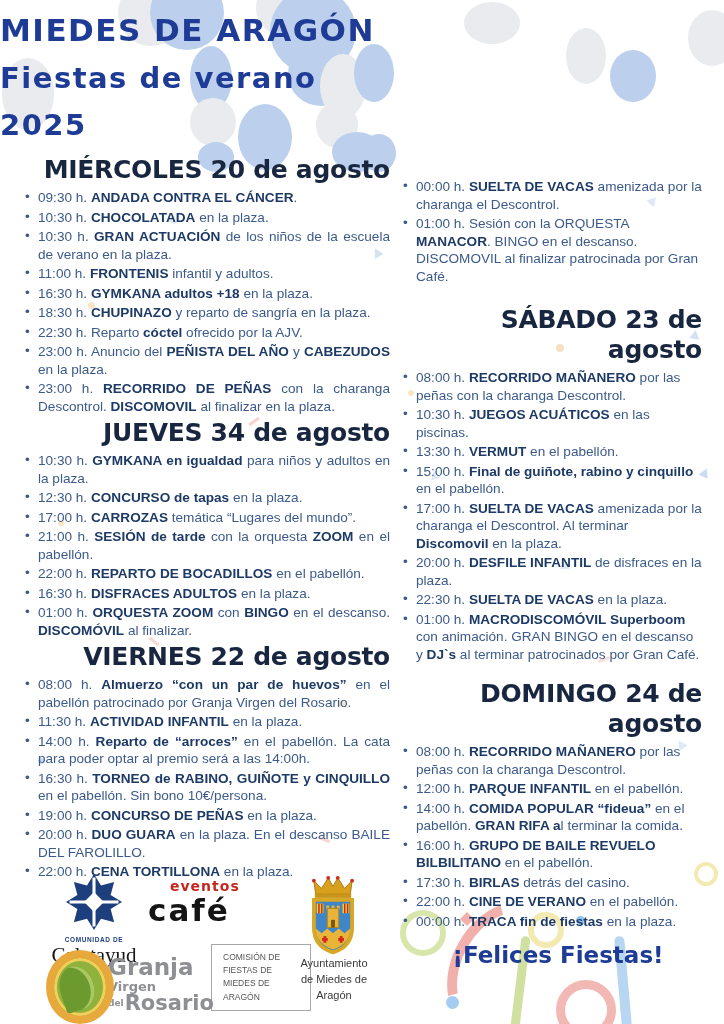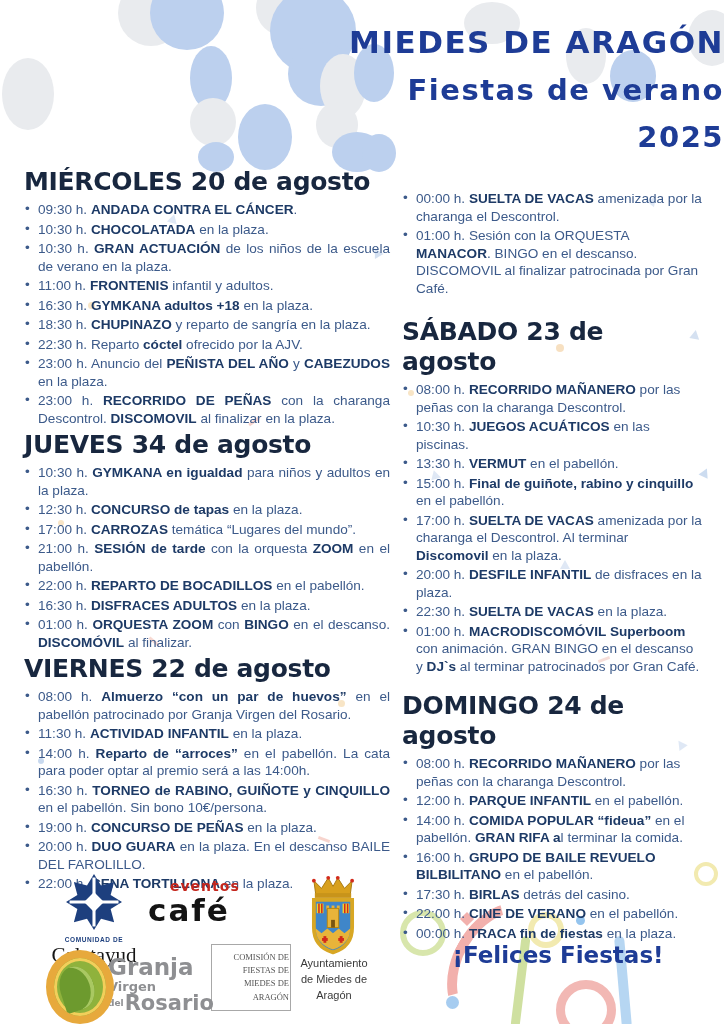--- a/index.html
+++ b/index.html
@@ -8,21 +8,21 @@
     width:724px;height:1024px;
     margin:0 auto;
     background:#ffffff;
     overflow:hidden;
     font-family:"Liberation Sans",sans-serif;
   }
   .deco{position:absolute;z-index:0;}
   .content{position:relative;z-index:1;}
 
   
-  .poster-header{padding-top:24px;text-align:right;}
+  .poster-header{padding-top:12px;text-align:left;}
   .title-line{
     font-family:"DejaVu Sans",sans-serif;
     font-weight:bold;
     color:#1e3c96;
     letter-spacing:1.5px;
     margin:0 0 13px 0;
   }
   .title-1{font-size:31px;}
   .title-2{font-size:29px;}
   .title-3{font-size:29px;margin-bottom:4px;}
@@ -32,21 +32,21 @@
   .col{flex:none;}
   .col-left{width:366px;}
   .col-right{width:300px;padding-top:26px;}
 
   .day-title{
     font-family:"DejaVu Sans",sans-serif;
     font-weight:bold;
     font-size:25px;
     line-height:30px;
     color:#18273f;
-    text-align:left;
+    text-align:right;
     letter-spacing:-0.3px;
     margin:3px 0 4px 0;
   }
   .day-title.gap{margin-top:20px;}
   .col-right .day-title{margin-top:20px;}
   .col-right .day-title.gap{margin-top:16px;}
 
   .event{
     position:relative;
     padding-left:14px;
@@ -71,22 +71,22 @@
   .gc-line1{line-height:30px;margin-top:-4px;font-family:"DejaVu Sans",sans-serif;}
   .gc-g{color:#c4261d;font-size:44px;font-weight:bold;}
   .gc-ran{color:#141414;font-size:27px;font-weight:bold;letter-spacing:1px;}
   .gc-cafe{color:#141414;font-size:31px;font-weight:bold;letter-spacing:2px;margin-top:-2px;margin-left:4px;font-family:"DejaVu Sans",sans-serif;}
 
   #logo-escudo{left:294px;top:874px;width:78px;text-align:center;}
 
   #box-comision{
     left:211px;top:944px;width:76px;
     border:1.5px solid #a8a8a8;background:#fff;
-    padding:6px 1px;text-align:right;
-    font-size:8.5px;line-height:1.55;color:#555;font-family:Liberation Serif, serif;
+    padding:6px 11px;text-align:left;
+    font-size:8.5px;line-height:1.55;color:#555;
   }
   #box-comision span{display:block;}
 
   #ayuntamiento-label{left:290px;top:956px;width:88px;text-align:center;font-size:11px;line-height:1.45;color:#3a3a3a;}
   #ayuntamiento-label span{display:block;}
 
   #logo-granja{left:46px;top:950px;display:flex;align-items:flex-start;}
   .granja-ring{
     width:52px;height:58px;border-radius:50%;
     border:8px solid #e7a93c;

